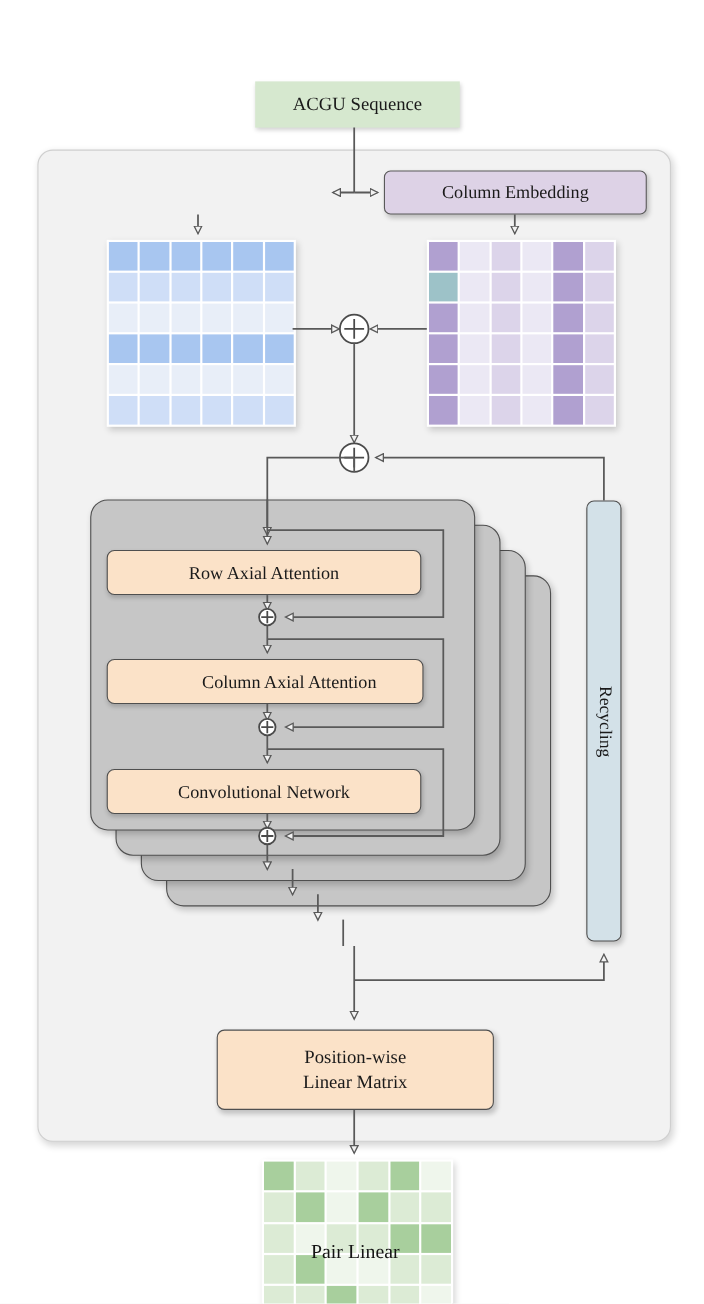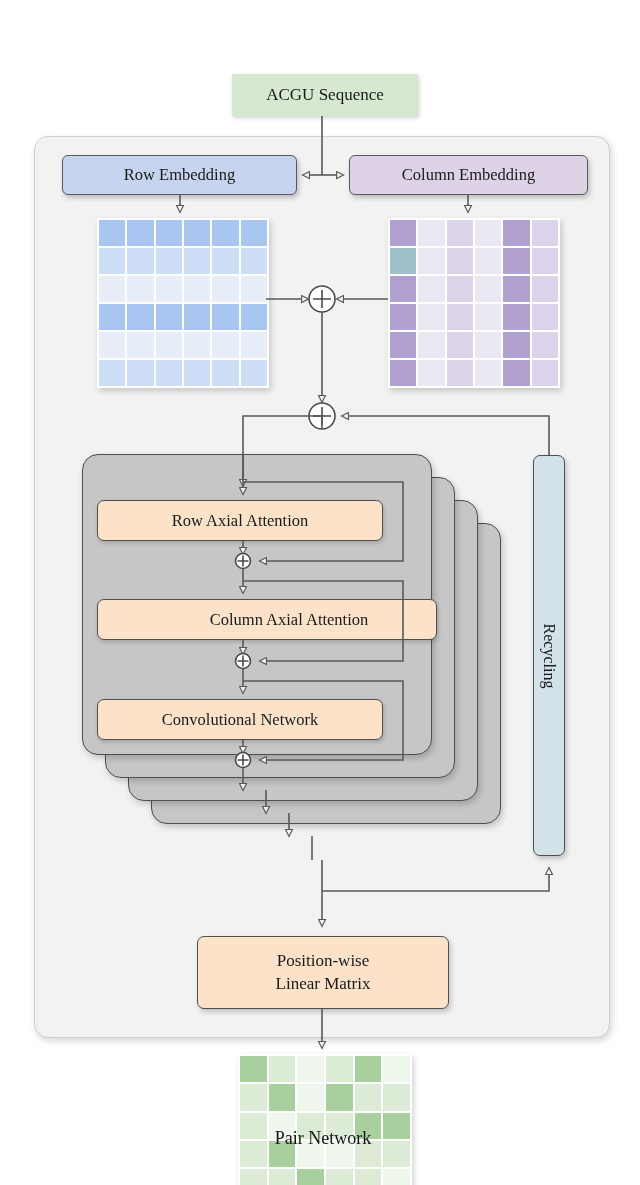--- a/index.html
+++ b/index.html
@@ -45,21 +45,21 @@
         border-radius:16px;box-shadow:2px 3px 6px rgba(0,0,0,.20);}
   #card4{left:151px;top:481px;width:348px;height:299px;}
   #card3{left:128px;top:458px;width:348px;height:299px;}
   #card2{left:105px;top:435px;width:348px;height:299px;}
   #card1{left:82px;top:412px;width:348px;height:299px;}
 
   
   .mod{background:#fbe2c8;border:1.6px solid #4f4f4f;border-radius:7px;
        font-size:16.5px;box-shadow:1px 2px 4px rgba(0,0,0,.18);font-family:Liberation Serif, serif;}
   #rowatt{left:97px;top:458px;width:286px;height:41px;}
-  #colatt{left:97px;top:557px;width:340px;height:41px;padding-left:44px;}
+  #colatt{left:97px;top:557px;width:288px;height:41px;padding-left:44px;}
   #convnet{left:97px;top:657px;width:286px;height:41px;}
 
   
   #poslin{left:197px;top:894px;width:252px;height:73px;background:#fbe2c8;
           border:1.6px solid #4f4f4f;border-radius:7px;font-size:17px;
           line-height:1.35;box-shadow:2px 3px 5px rgba(0,0,0,.20);}
 
   
   #recyc{left:533px;top:413px;width:32px;height:401px;background:#d3e1e8;
          border:1.6px solid #4f4f4f;border-radius:7px;
@@ -75,21 +75,20 @@
 </style>
 </head>
 <body>
 
 <div id="stage">
 
   <div class="node" id="acgu">ACGU Sequence</div>
 
   <div id="outer"></div>
 
-  <div class="node" id="rowemb">Row Embedding</div>
   <div class="node" id="colemb">Column Embedding</div>
 
   <div class="grid" id="rowgrid">
       <div class="cell" style="background: rgb(168, 198, 240);"></div>
       <div class="cell" style="background: rgb(168, 198, 240);"></div>
       <div class="cell" style="background: rgb(168, 198, 240);"></div>
       <div class="cell" style="background: rgb(168, 198, 240);"></div>
       <div class="cell" style="background: rgb(168, 198, 240);"></div>
       <div class="cell" style="background: rgb(168, 198, 240);"></div>
       <div class="cell" style="background: rgb(207, 222, 247);"></div>
@@ -213,21 +212,21 @@
       <div class="cell" style="background: rgb(220, 235, 213);"></div>
       <div class="cell" style="background: rgb(220, 235, 213);"></div>
       <div class="cell" style="background: rgb(239, 246, 236);"></div>
       <div class="cell" style="background: rgb(168, 207, 157);"></div>
       <div class="cell" style="background: rgb(239, 246, 236);"></div>
       <div class="cell" style="background: rgb(239, 246, 236);"></div>
       <div class="cell" style="background: rgb(168, 207, 157);"></div>
       <div class="cell" style="background: rgb(220, 235, 213);"></div>
       <div class="cell" style="background: rgb(220, 235, 213);"></div>
     </div>
-  <div id="pairlabel">Pair Network</div>
+  <div id="pairlabel">Pair Linear</div>
 
   <svg id="wires">
     <defs>
       <marker id="ah" markerWidth="9" markerHeight="9" refX="7" refY="4.5" orient="auto" markerUnits="userSpaceOnUse">
         <path d="M0.5,1 L7.5,4.5 L0.5,8 z" fill="#f2f2f2" stroke="#595959" stroke-width="1.2"></path>
       </marker>
     </defs>
 
     <path class="ln" d="M322,74 L322,133"></path>
 

